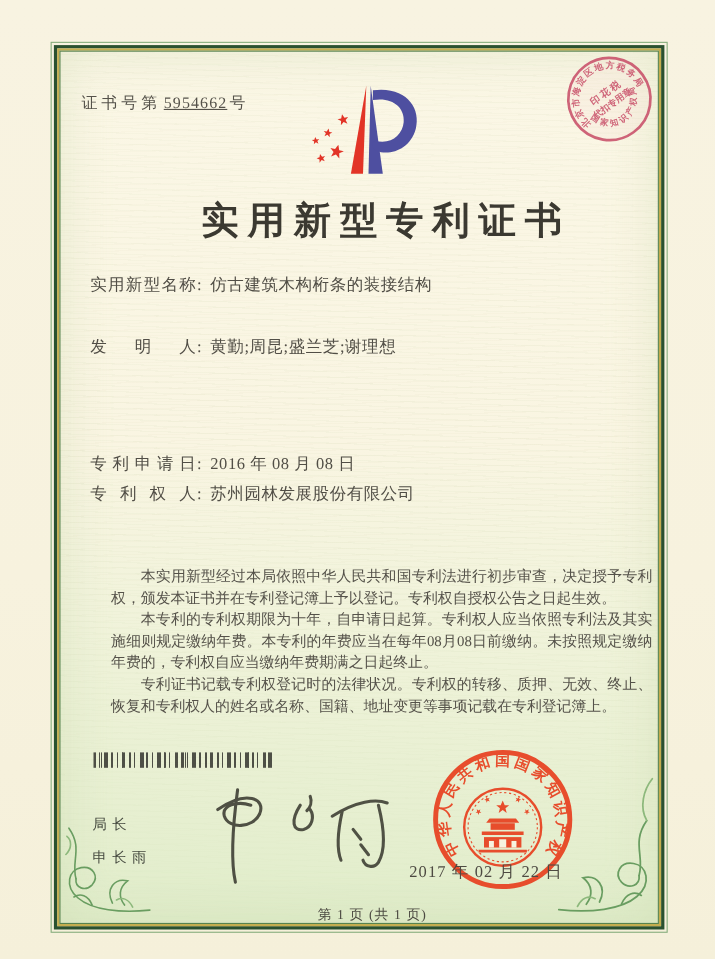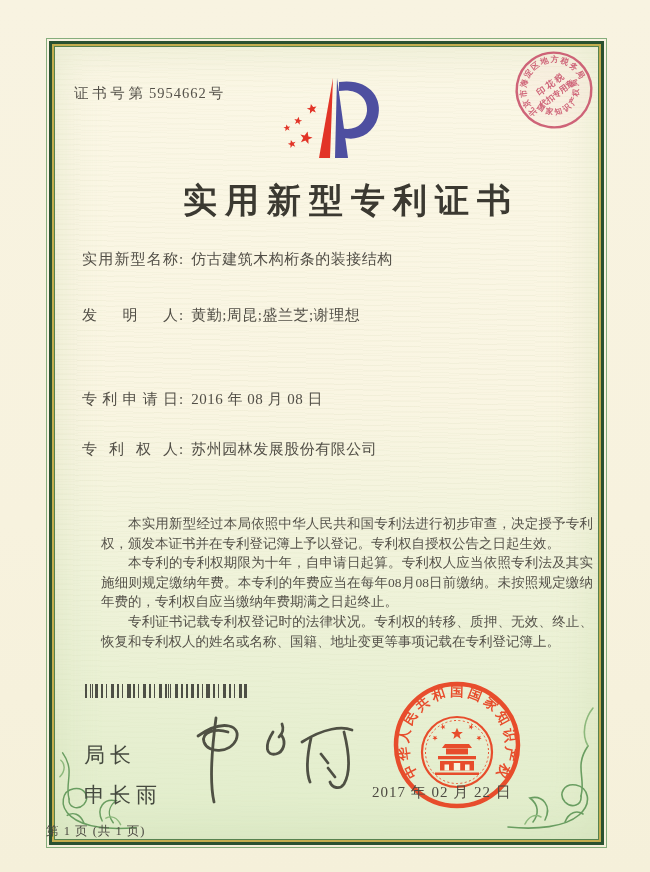--- a/index.html
+++ b/index.html
@@ -17,42 +17,42 @@
     position:absolute;left:54px;top:46px;width:545px;height:794px;
     background:
       linear-gradient(180deg,rgba(252,248,232,.55) 0%,rgba(250,245,226,.35) 45%,rgba(233,241,212,.55) 66%,rgba(222,236,200,.9) 100%),
       repeating-linear-gradient(2deg,rgba(168,190,138,.10) 0 1px,rgba(0,0,0,0) 1px 5px),
       repeating-linear-gradient(-1.5deg,rgba(198,188,148,.09) 0 1px,rgba(0,0,0,0) 1px 6px),
       #f9f5e2;
     box-shadow:inset 0 0 46px rgba(186,205,156,.32);
   }
   
   .cert-no{position:absolute;left:74px;top:84px;font-size:14.5px;color:#55524a;}
-  .cert-no .num{letter-spacing:1px;margin:0 2px 0 6px;}
+  .cert-no .num{letter-spacing:1px;margin:0 2px 0 6px;text-decoration:underline;}
   .title{position:absolute;left:46px;top:178px;width:610px;text-align:center;
     font-size:34px;font-weight:600;letter-spacing:8px;color:#3b3931;}
   .field{position:absolute;left:82px;font-size:15px;color:#514e46;white-space:nowrap;}
   .field .lbl{display:inline-block;width:96px;text-align:justify;text-align-last:justify;}
   .field .colon{margin:0 8px 0 1px;}
   .field .val{letter-spacing:.5px;}
-  .f0{top:250px}.f1{top:306px}.f2{top:349px}.f3{top:390px}.f4{top:440px}.f5{top:486px}
+  .f0{top:250px}.f1{top:306px}.f2{top:349px}.f3{top:412px}.f4{top:440px}.f5{top:486px}
   .body-text{position:absolute;left:82px;top:514px;width:492px;font-size:13.5px;
     line-height:19.6px;color:#55524a;text-align:justify;margin-left:19px;}
   .body-text p{margin:0;text-indent:2em;}
   .barcode{position:absolute;left:85px;top:684px;width:164px;height:14px;opacity:.82;
     background:
       repeating-linear-gradient(90deg,#2d2d28 0 2px,transparent 2px 5px,#2d2d28 5px 6px,transparent 6px 10px,#2d2d28 10px 13px,transparent 13px 16px),
       repeating-linear-gradient(90deg,transparent 0 7px,#2d2d28 7px 8px,transparent 8px 19px);}
-  .signer{position:absolute;left:84px;top:741px;font-size:21px;letter-spacing:5px;color:#45493f;}
+  .signer{position:absolute;left:84px;top:741px;font-size:13px;letter-spacing:5px;color:#45493f;}
   .signer .name{display:block;margin-top:12px;}
   .sig{position:absolute;left:178px;top:698px;}
   .seal{position:absolute;left:390px;top:678px;opacity:.92;}
   .issue-date{position:absolute;left:372px;top:783px;width:180px;font-size:15px;
     letter-spacing:1px;color:#4d4a42;z-index:6;}
-  .footer{position:absolute;left:46px;top:823px;width:585px;
+  .footer{position:absolute;left:46px;top:823px;width:585px;text-align:center;
     font-size:12.5px;letter-spacing:1px;color:#4c4a42;}
   .tax-stamp{position:absolute;left:498px;top:34px;transform:rotate(-36deg);opacity:.88;z-index:7;}
   .logo{position:absolute;left:255px;top:70px;}
   .flourish{position:absolute;opacity:.85;}
   .flourish.fl-left{left:47px;top:740px;}
   .flourish.fl-right{left:505px;top:696px;transform:scaleX(-1);}
 </style>
 </head>
 <body>
 

